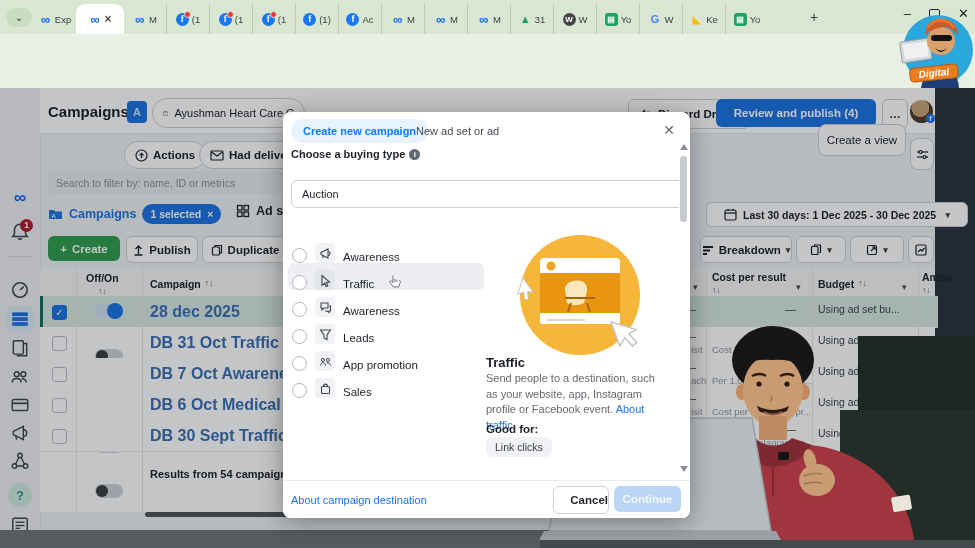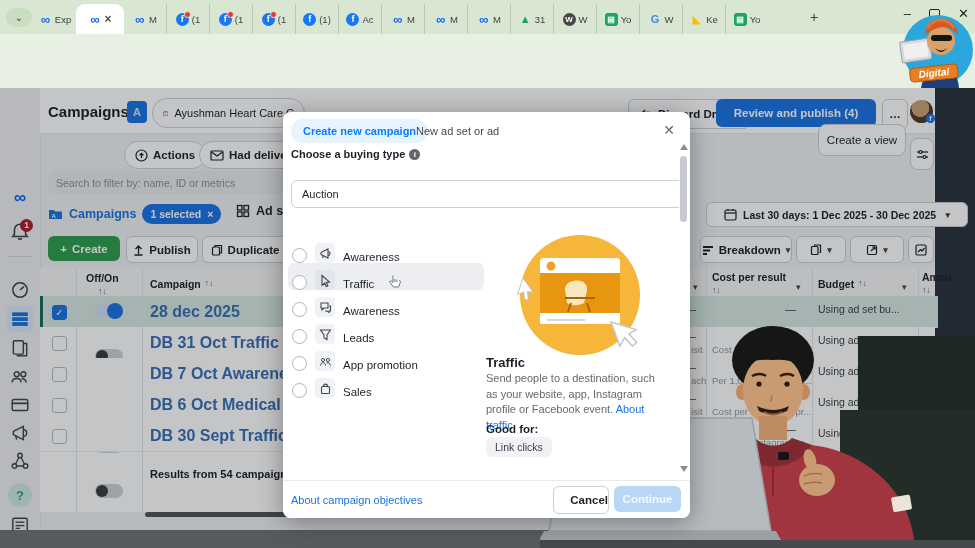--- a/index.html
+++ b/index.html
@@ -699,21 +699,21 @@
       <div class="a dpill" style="top:297px;">
           <span>Link clicks</span>
         </div>
     </div>
 
     <div class="a tri-up" style="left:397px;top:32px;"></div>
     <div class="a mthumb"></div>
     <div class="a tri-dn" style="left:397px;top:354px;"></div>
 
     <div class="a mfoot"></div>
-    <div class="a mabout">About campaign objectives</div>
+    <div class="a mabout">About campaign destination</div>
     <div class="a btn mcancel">
         <span>Cancel</span>
       </div>
     <div class="a mcontinue">
         <span>Continue</span>
       </div>
   </div>
 
   <svg class="a" style="left:893px;top:4px;z-index:60;" width="82" height="90" viewBox="0 0 82 90">
     <circle cx="45" cy="46" r="35" fill="#2aa7dd"></circle>

